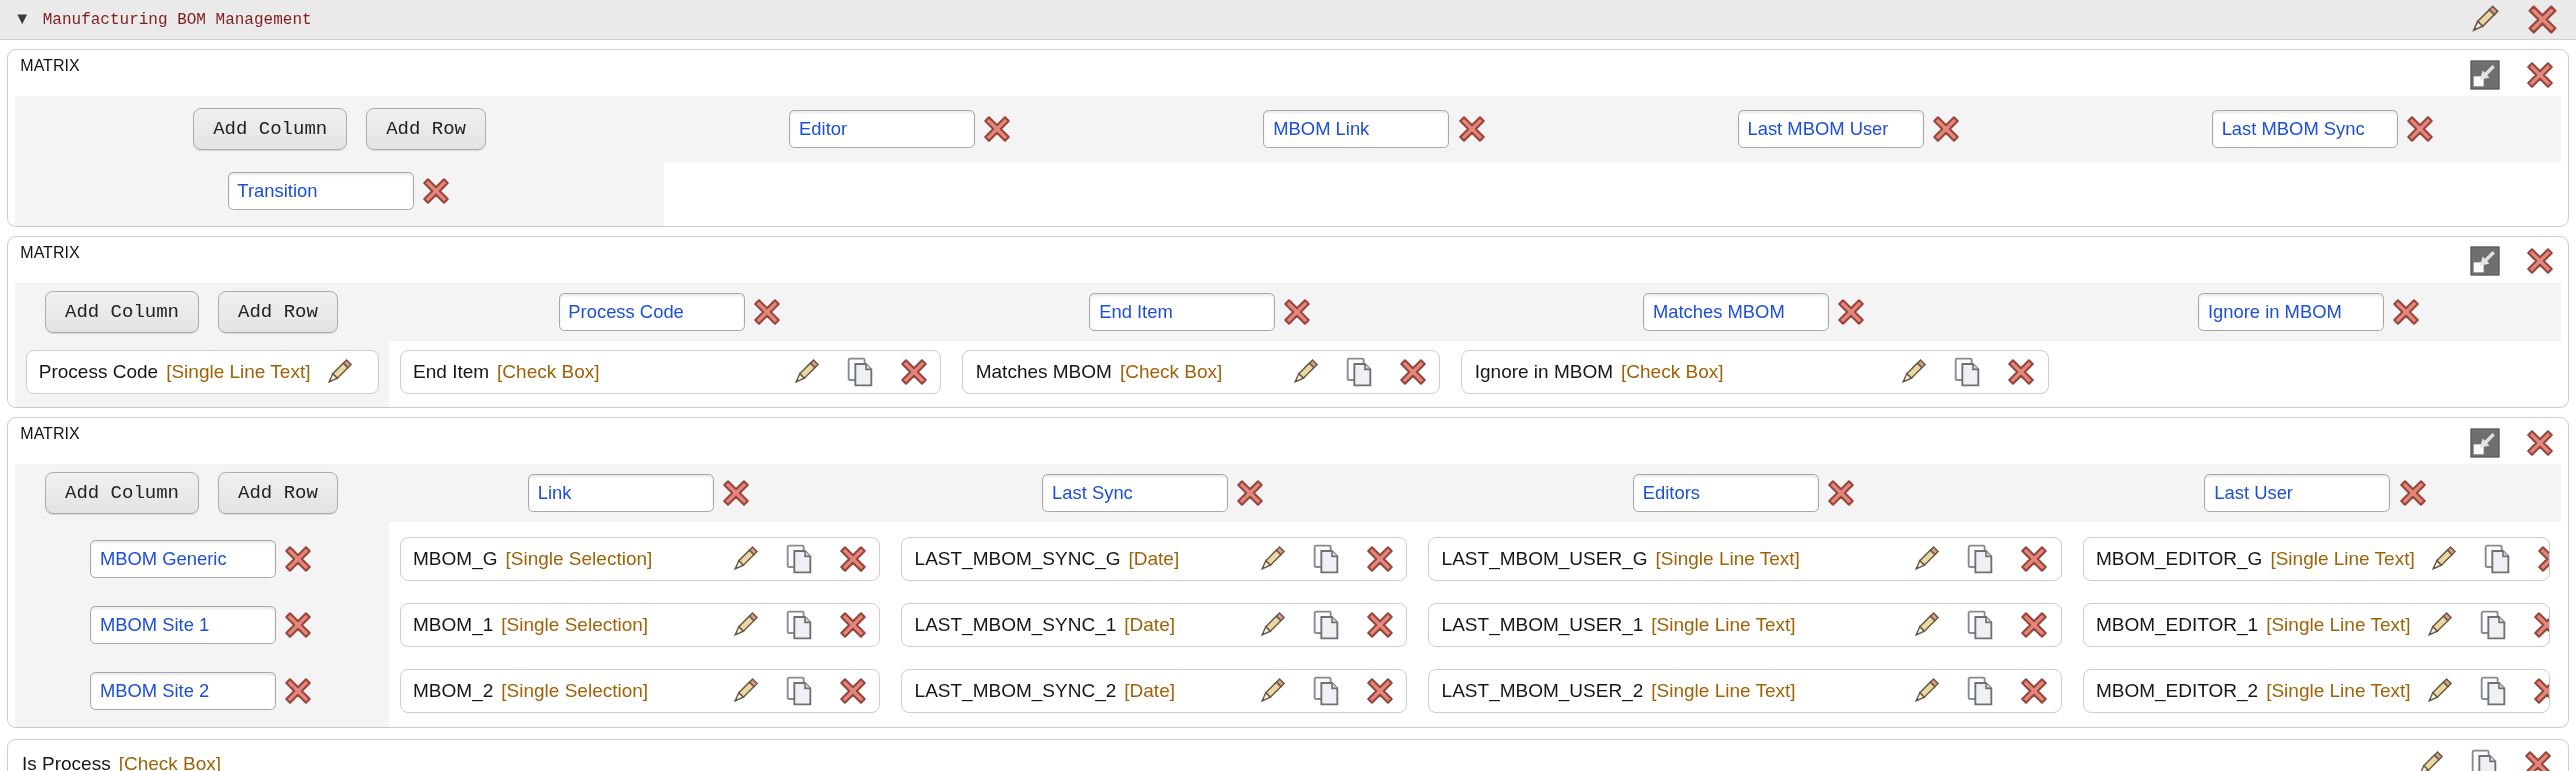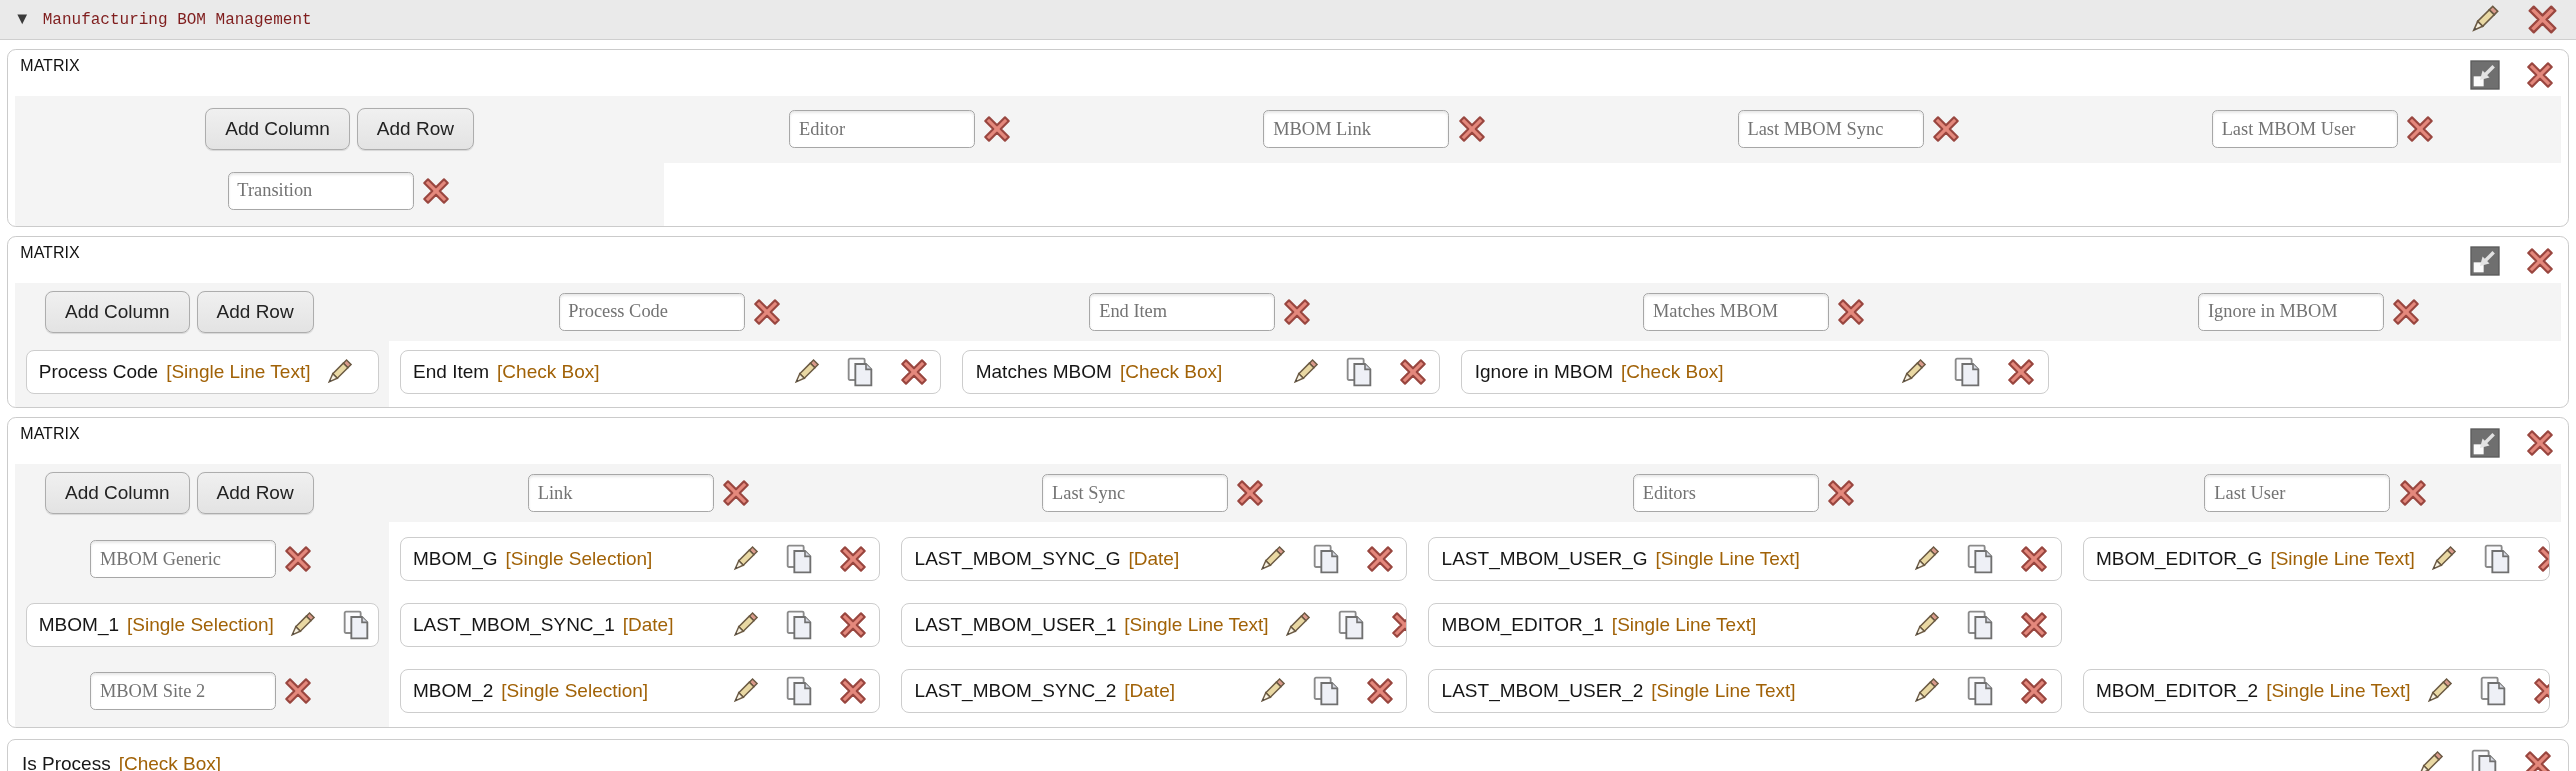--- a/index.html
+++ b/index.html
@@ -67,43 +67,43 @@
   .m2 .hdr { height: 58px; }
   .m2 .brow { height: 56px; margin-top: 3.5px; }
   .m3 .hdr { height: 58px; }
   .m3 .brow { height: 58px; margin-top: 8px; }
 
   .m2 .hdr .cell:nth-child(1), .m3 .hdr .cell:nth-child(1) {
     justify-content: flex-start; padding-left: 30px;
   }
 
   
-  .btns { display: flex; gap: 7px; }
+  .btns { display: flex; gap: 19px; font-family: Liberation Mono, monospace; }
   .btn {
     height: 42px;
     padding: 0 19px;
     font-family: inherit;
     font-size: 19px;
     color: #222;
     background: linear-gradient(#f0f0f0, #e3e3e3);
     border: 1.8px solid #adadad;
     border-radius: 8px;
     box-shadow: 0 0.9px 0.9px rgba(0,0,0,.12);
     cursor: pointer;
     white-space: nowrap;
   }
 
   
   .igroup { display: flex; align-items: center; gap: 6.1px; }
   .tinput {
     width: 186px;
     height: 38px;
-    font-family: Liberation Serif, serif;
+    font-family: Liberation Sans, sans-serif;
     font-size: 18.4px;
-    color: #737373;
+    color: #1d4ed8;
     padding: 0 8.8px;
     background: #fff;
     border: 1.8px solid #a7a7a7;
     border-radius: 5.3px;
     box-shadow: inset 0 1.8px 2.6px rgba(0,0,0,.10);
   }
 
   
   .fcell {
     flex: 1;
@@ -208,29 +208,29 @@
       <div class="cell">
           <span class="igroup">
         <input type="text" class="tinput" value="MBOM Link" style="">
         <svg class="icon ic36" viewBox="0 0 36 36" width="32" height="32">
               <use href="#sym-x"></use>
             </svg>
       </span>
         </div>
       <div class="cell">
           <span class="igroup">
+        <input type="text" class="tinput" value="Last MBOM User" style="">
+        <svg class="icon ic36" viewBox="0 0 36 36" width="32" height="32">
+              <use href="#sym-x"></use>
+            </svg>
+      </span>
+        </div>
+      <div class="cell">
+          <span class="igroup">
         <input type="text" class="tinput" value="Last MBOM Sync" style="">
-        <svg class="icon ic36" viewBox="0 0 36 36" width="32" height="32">
-              <use href="#sym-x"></use>
-            </svg>
-      </span>
-        </div>
-      <div class="cell">
-          <span class="igroup">
-        <input type="text" class="tinput" value="Last MBOM User" style="">
         <svg class="icon ic36" viewBox="0 0 36 36" width="32" height="32">
               <use href="#sym-x"></use>
             </svg>
       </span>
         </div>
     </div>
     <div class="row brow">
       <div class="cell">
           <span class="igroup">
         <input type="text" class="tinput" value="Transition" style="">
@@ -503,20 +503,28 @@
           <svg class="icon ic36" viewBox="0 0 36 36" width="32" height="32">
                 <use href="#sym-x"></use>
               </svg>
         </span>
       </div>
         </div>
     </div>
 
     <div class="row brow">
       <div class="cell">
+          <span class="igroup">
+        <input type="text" class="tinput" value="MBOM Site 1" style="">
+        <svg class="icon ic36" viewBox="0 0 36 36" width="32" height="32">
+              <use href="#sym-x"></use>
+            </svg>
+      </span>
+        </div>
+      <div class="cell">
           <div class="fcell">
         <span class="fname">MBOM_1</span>
         <span class="ftype">[Single Selection]</span>
         <span class="ficons">
           <svg class="icon ic36" viewBox="0 0 36 36" width="32" height="32">
                 <use href="#sym-pencil"></use>
               </svg>
           <svg class="icon ic36" viewBox="0 0 36 36" width="32" height="32">
                 <use href="#sym-copy"></use>
               </svg>

